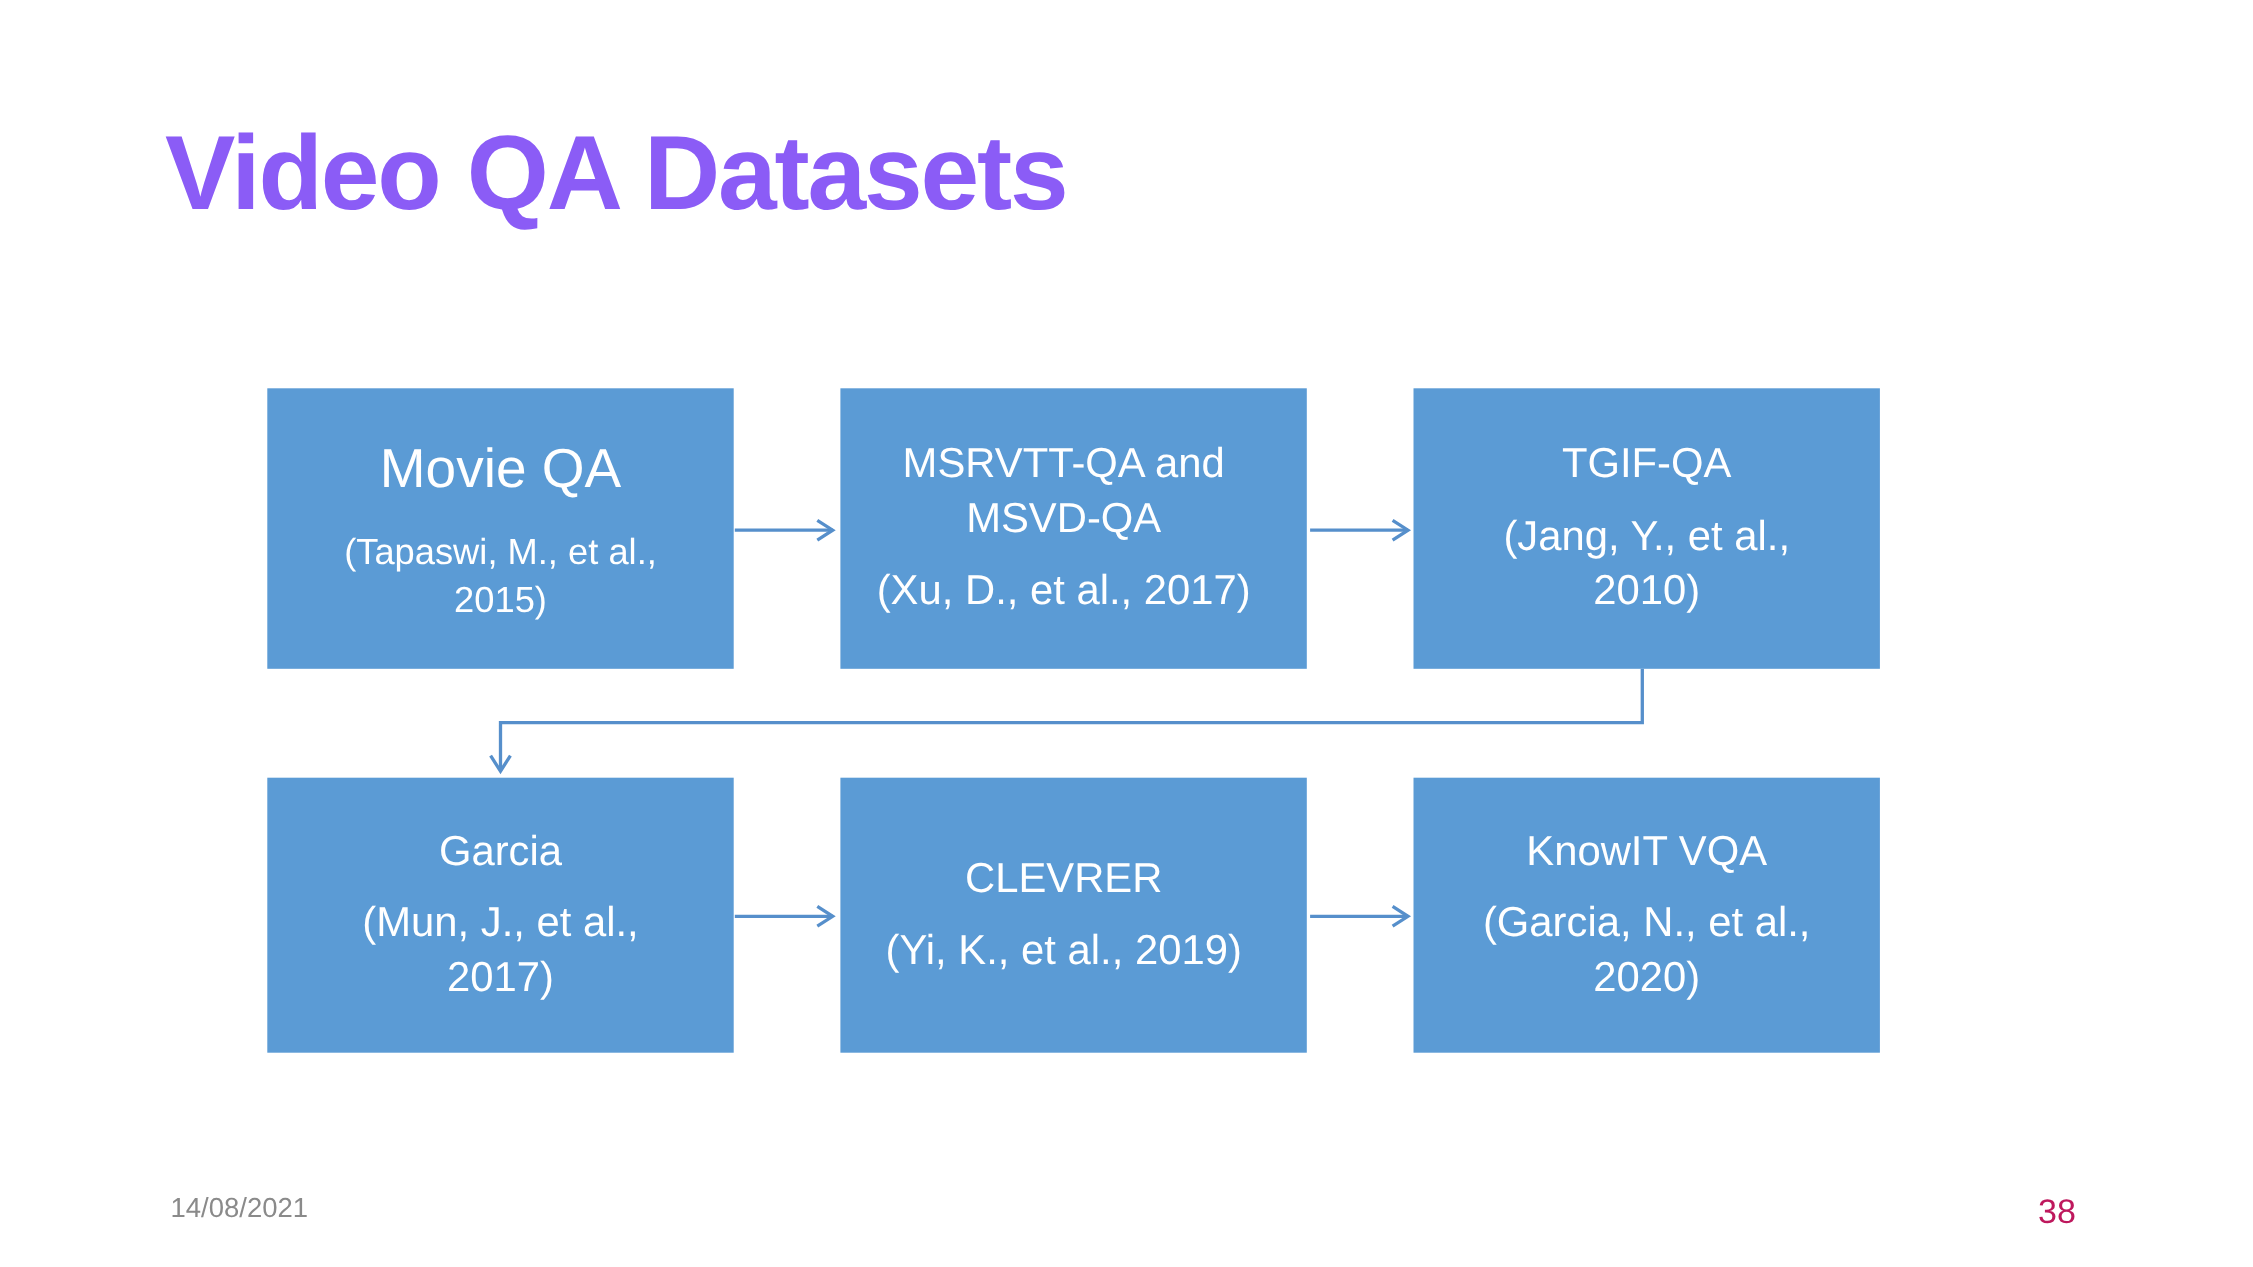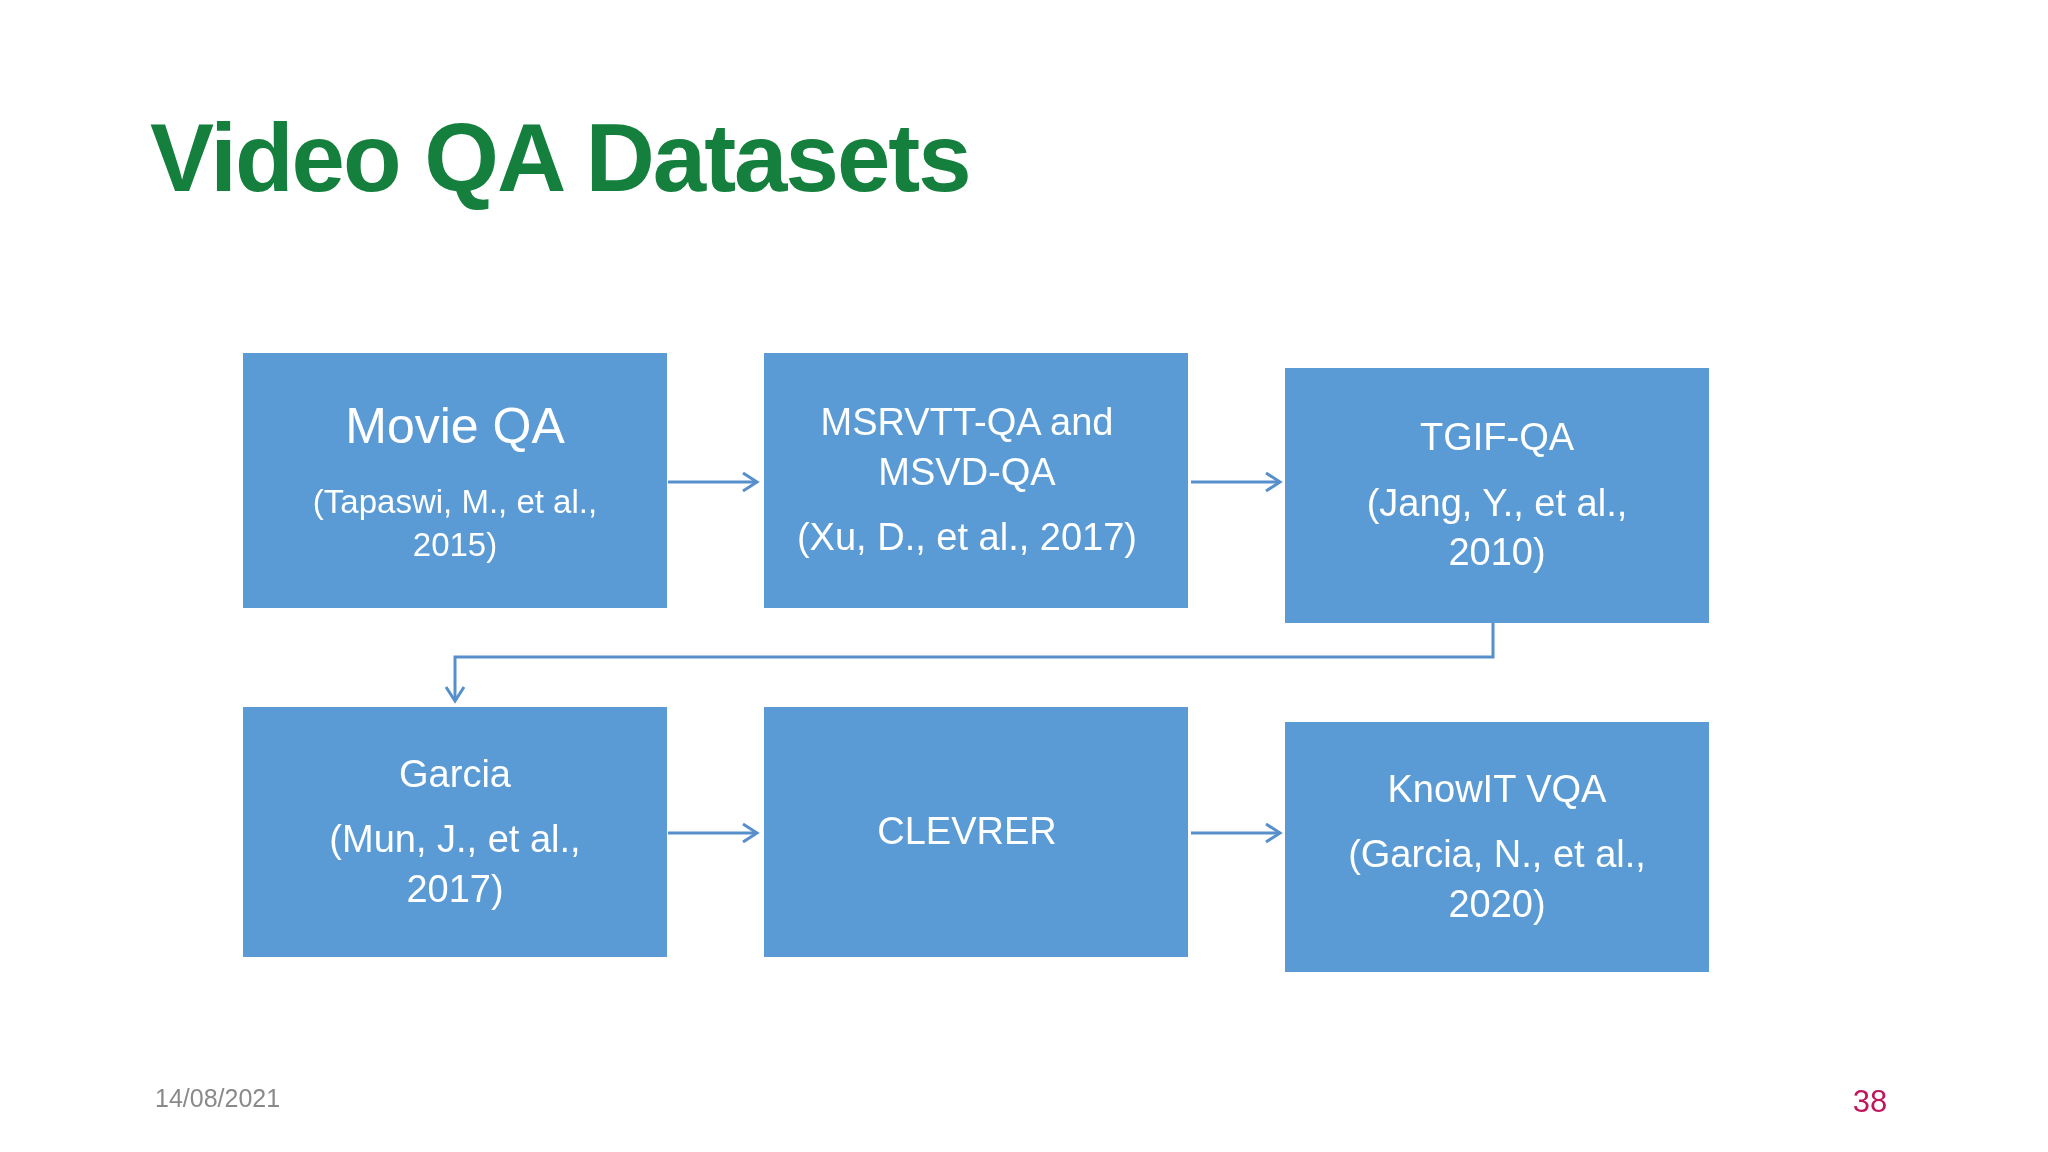--- a/index.html
+++ b/index.html
@@ -15,21 +15,21 @@
     background: #ffffff;
     overflow: hidden;
   }
   .slide-title {
     position: absolute;
     left: 150px;
     top: 110px;
     font-size: 96px;
     font-weight: 800;
     letter-spacing: -2px;
-    color: #15803d;
+    color: #8b5cf6;
     line-height: 1.0;
     white-space: nowrap;
   }
   .node {
     position: absolute;
     width: 424px;
     background: #5B9BD5;
     color: #ffffff;
     display: flex;
     flex-direction: column;
@@ -37,21 +37,21 @@
     justify-content: center;
     text-align: center;
     box-sizing: border-box;
     padding: 0 42px;
     gap: 16px;
   }
   .row1 { top: 353px; height: 255px; }
   .row2 { top: 707px; height: 250px; }
   .col1 { left: 243px; }
   .col2 { left: 764px; padding-left: 24px; }
-  .col3 { left: 1285px; margin-top: 15px; }
+  .col3 { left: 1285px; }
   .node-title   { font-size: 38px; line-height: 1.3; }
   .node-citation{ font-size: 38px; line-height: 1.3; }
   .node-movie-qa .node-title    { font-size: 50px; }
   .node-movie-qa .node-citation { font-size: 33px; margin-top: 6px; }
   .connector-layer {
     position: absolute;
     left: 0; top: 0;
     width: 2048px; height: 1152px;
     pointer-events: none;
   }
@@ -111,20 +111,21 @@
     <div class="node-citation">(Jang, Y., et al., 2010)</div>
   </div>
 
   <div class="node row2 col1">
     <div class="node-title">Garcia</div>
     <div class="node-citation">(Mun, J., et al., 2017)</div>
   </div>
 
   <div class="node row2 col2">
     <div class="node-title">CLEVRER</div>
+    <div class="node-citation">(Yi, K., et al., 2019)</div>
   </div>
 
   <div class="node row2 col3">
     <div class="node-title">KnowIT VQA</div>
     <div class="node-citation">(Garcia, N., et al., 2020)</div>
   </div>
 
   <div class="footer-date">14/08/2021</div>
 
   <div class="footer-page">38</div>

